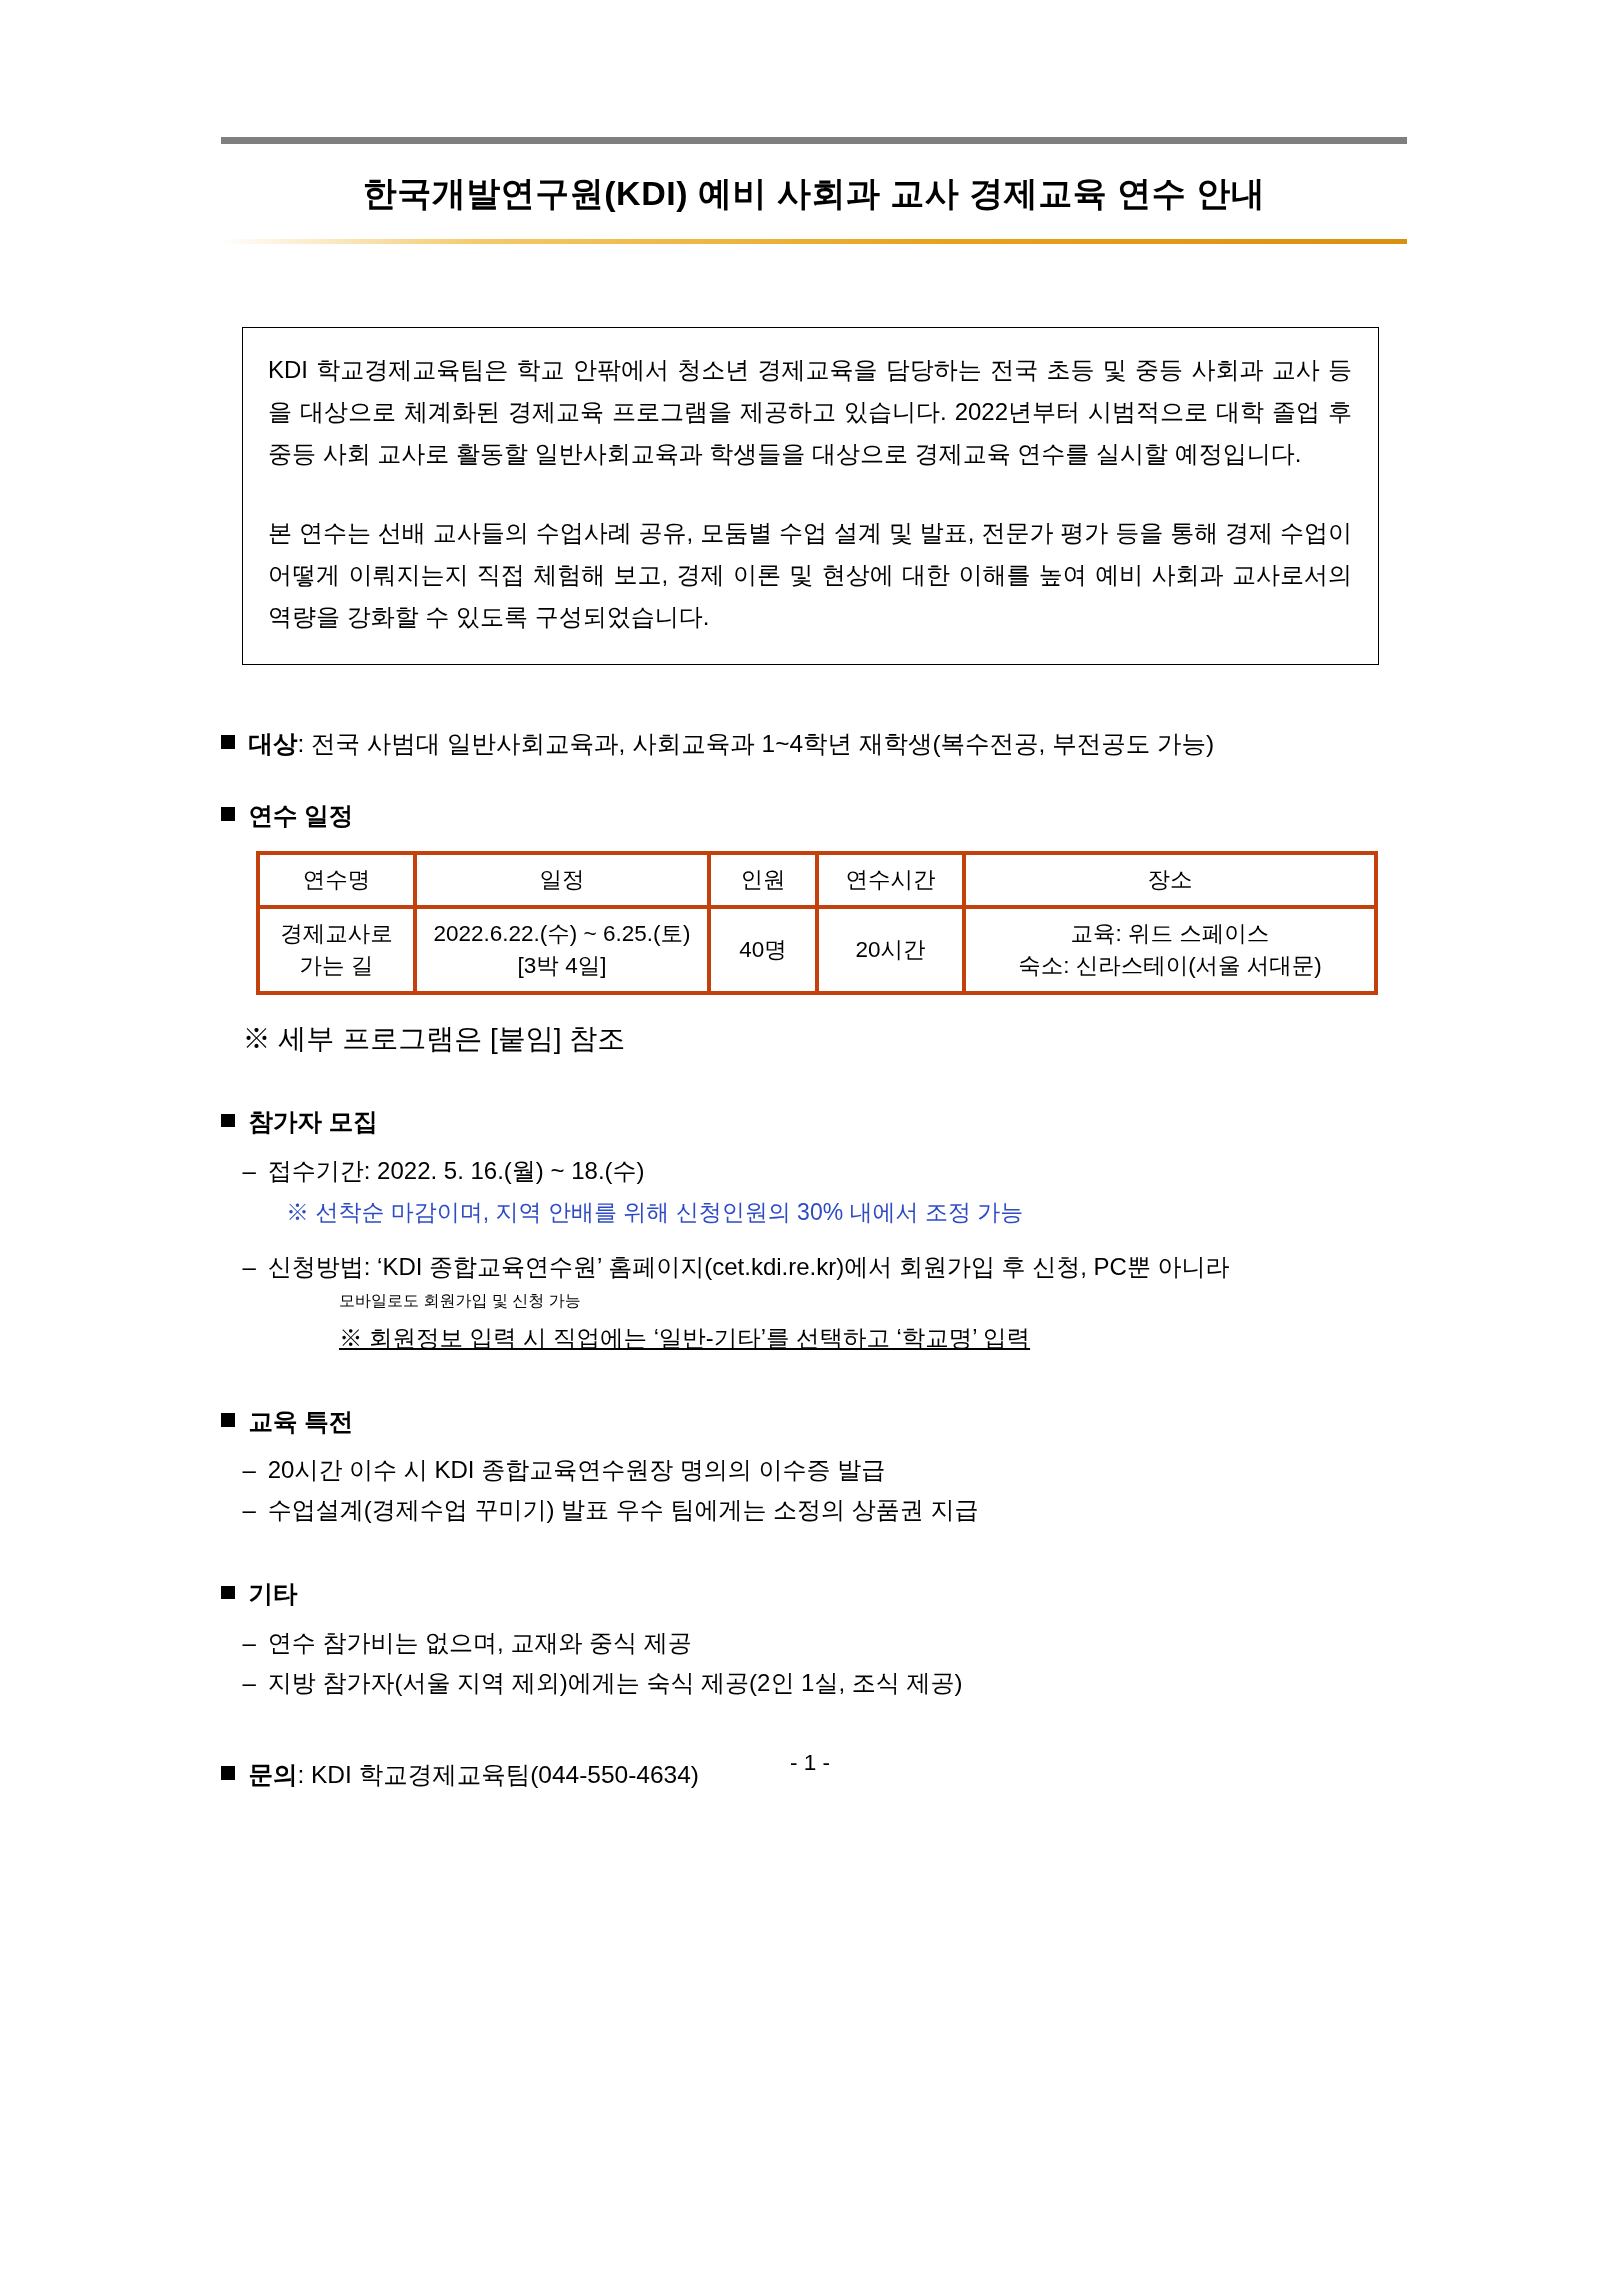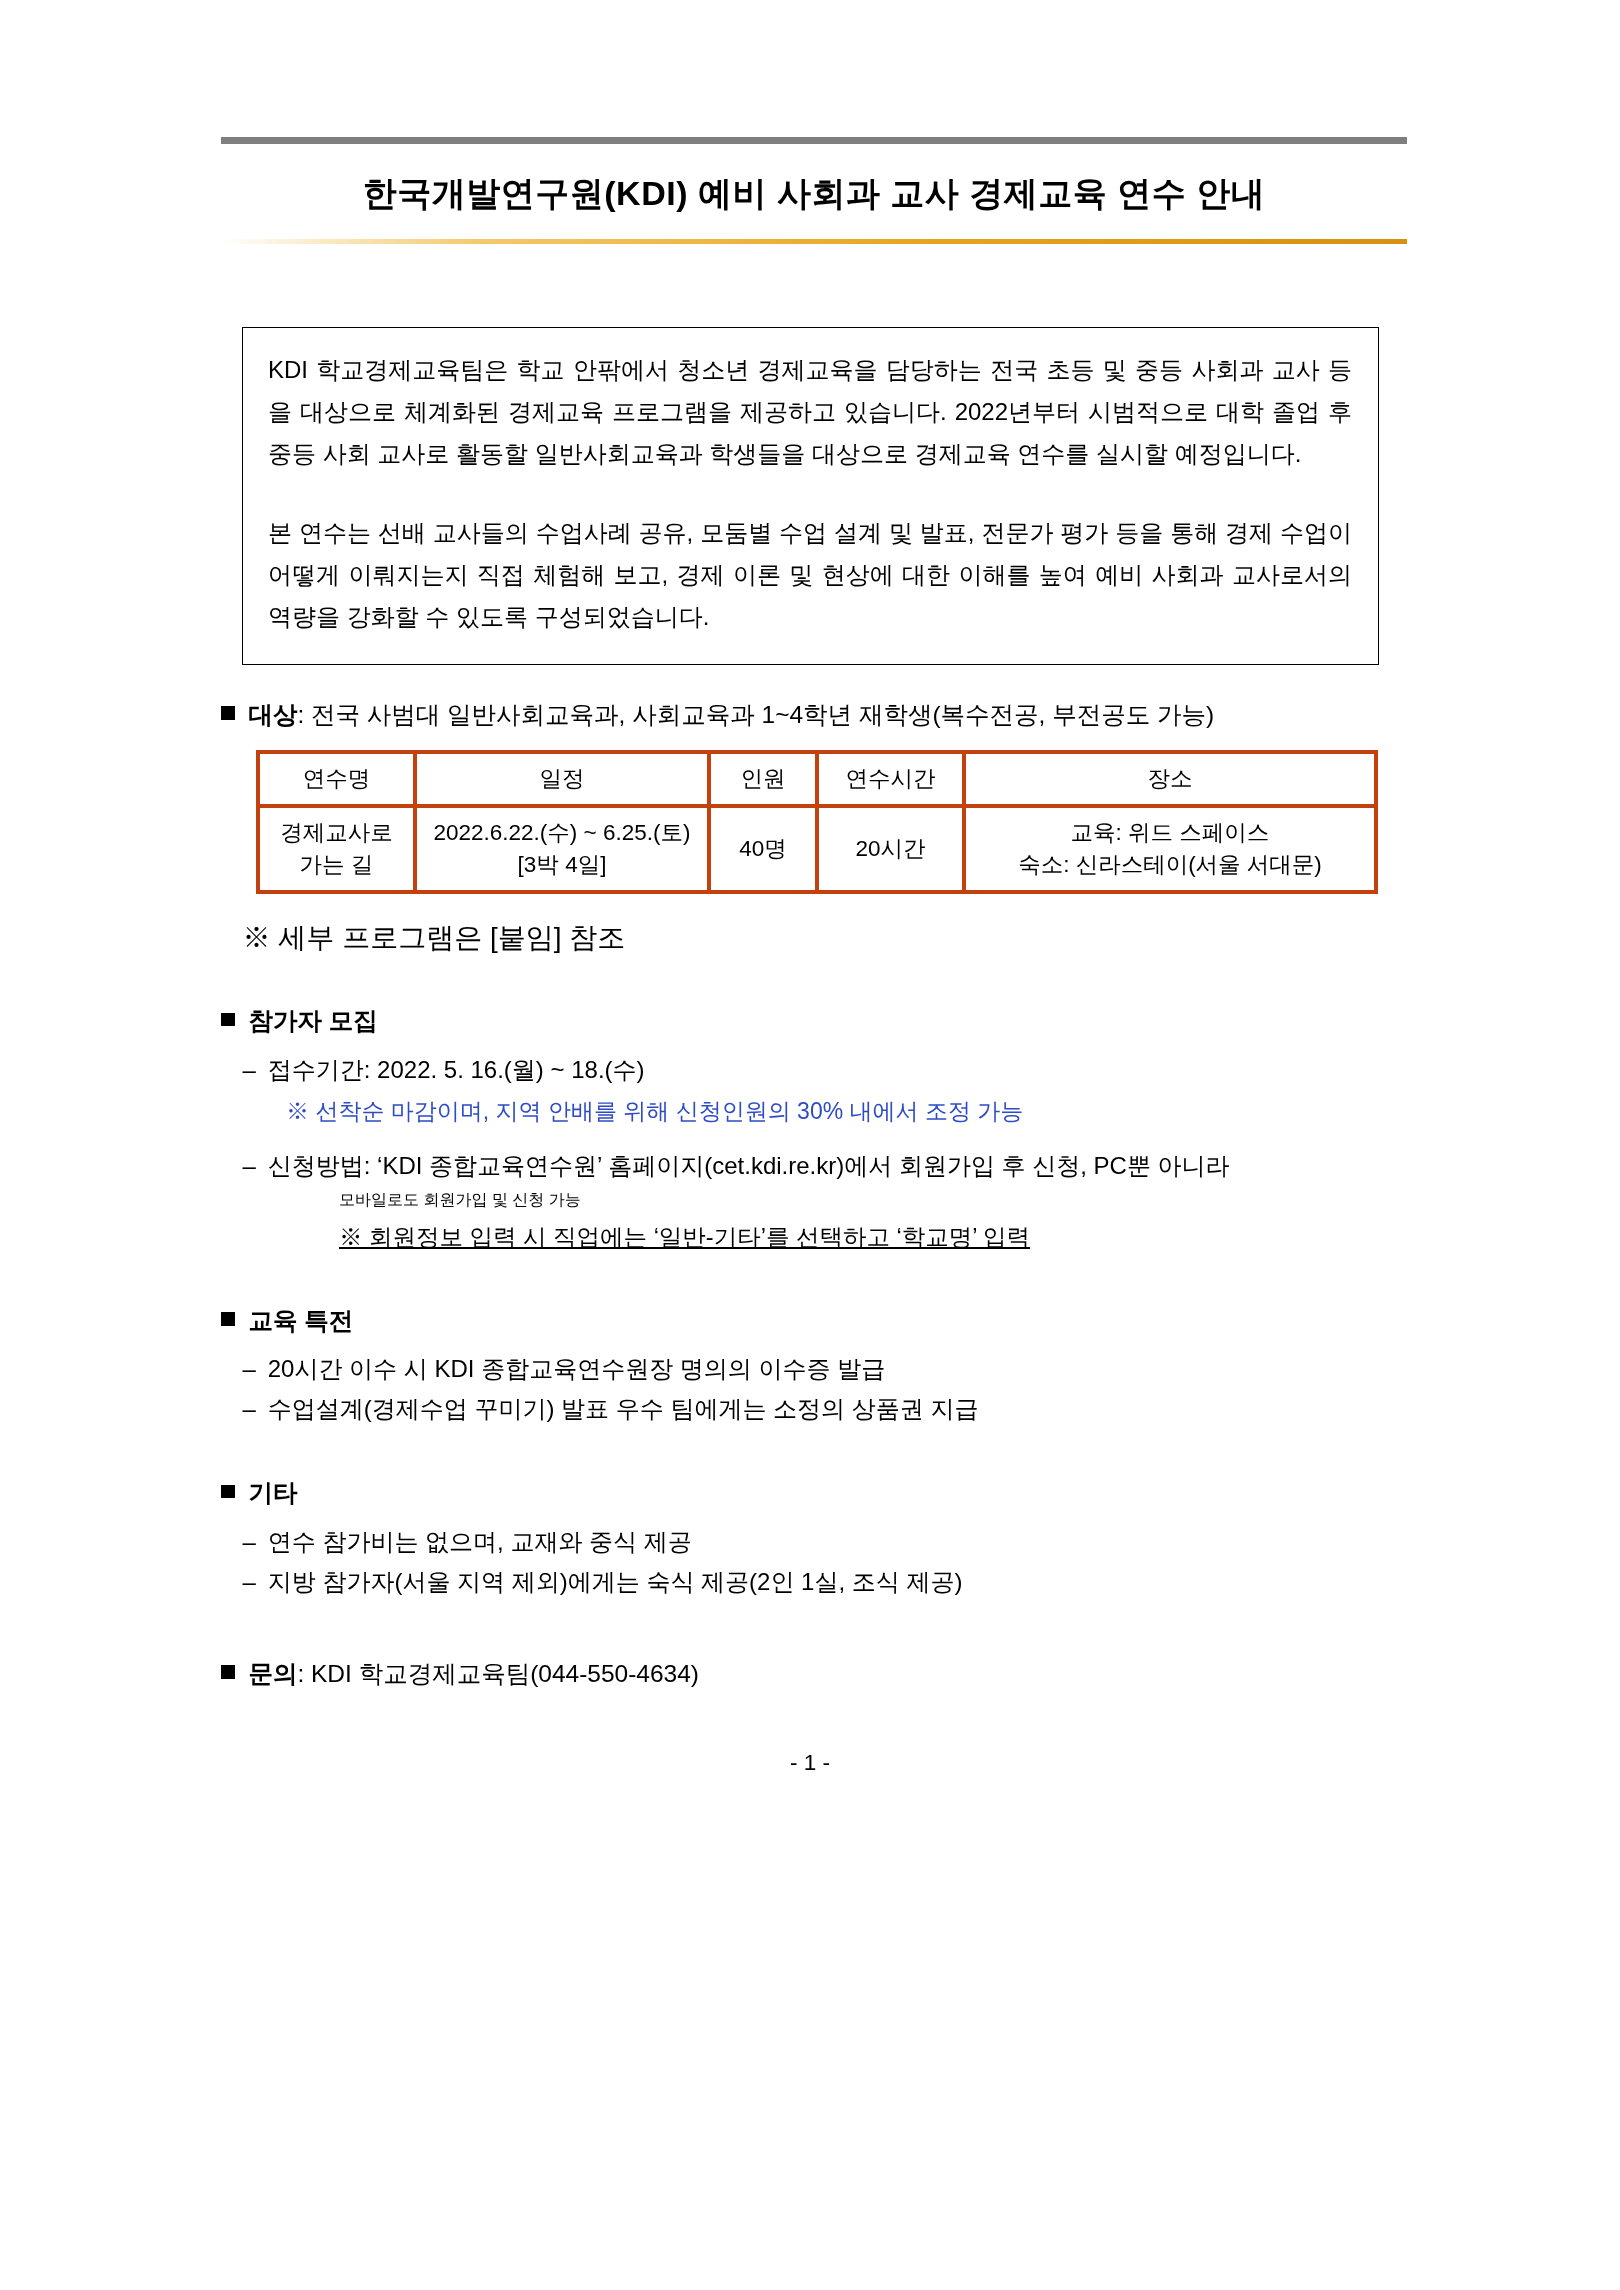--- a/index.html
+++ b/index.html
@@ -71,20 +71,21 @@
   .content {
     margin: 0 auto;
     width: 1191px;
     padding-top: 33px;
   }
   .h-item {
     display: flex;
     align-items: baseline;
     font-size: 24.5px;
     font-weight: bold;
+    margin-top: 29px;
   }
   .h-bullet {
     display: inline-block;
     width: 13.7px;
     height: 13.7px;
     background: #000;
     margin-right: 13.7px;
     flex: 0 0 auto;
     position: relative;
     top: -2.9px;
@@ -177,20 +178,24 @@
   </div>
 
   <div class="content">
 
     <div class="h-item">
       <span class="h-bullet"></span>
       <span class="h-text">대상</span>
       <span class="norm" style="font-weight:normal;">: 전국 사범대 일반사회교육과, 사회교육과 1~4학년 재학생(복수전공, 부전공도 가능)</span>
     </div>
 
+    <div class="h-item" style="margin-top:39px;">
+      <span class="h-bullet"></span>
+      <span class="h-text">연수 일정</span>
+    </div>
 
     <table class="sched">
       <colgroup>
         <col class="col1">
           <col class="col2">
           <col class="col3">
           <col class="col4">
           <col class="col5">
       </colgroup>
       <thead>

